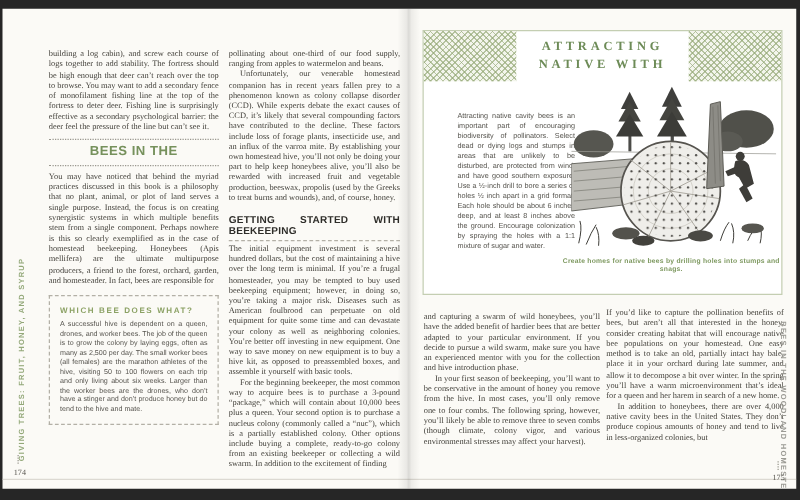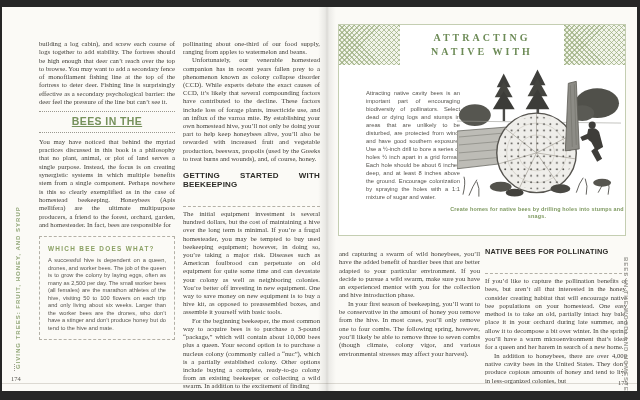--- a/index.html
+++ b/index.html
@@ -9,36 +9,36 @@
   .spread { position:absolute; left:2px; right:3px; top:7px; bottom:9px; background:#fbfaf6; overflow:hidden; }
   .page-edge-line { position:absolute; left:0; right:0; top:376px; height:1px; background:#dcd9d2; }
   .spine { position:absolute; left:316px; top:0; width:18px; height:100%;
            background:linear-gradient(90deg, rgba(0,0,0,0) 0%, rgba(0,0,0,0.07) 40%, rgba(0,0,0,0.13) 50%, rgba(0,0,0,0.06) 62%, rgba(0,0,0,0) 100%); }
 
   .body-col { position:absolute; text-align:justify; font:6.7px/8.3px "Liberation Serif", serif; color:#403e38; }
   .body-col p { margin:0; }
   p.indent { text-indent:9px; }
 
   .sec-head-block { border-top:1px dotted #9a988f; border-bottom:1px dotted #9a988f; text-align:center; padding:4px 0 4px; margin:5px 0 5px; }
-  .sec-head-line { display:block; font:700 10.5px/11.5px "Liberation Sans", sans-serif; letter-spacing:0.4px; color:#76915c;text-decoration:underline; }
+  .sec-head-line { display:block; font:700 10.5px/11.5px "Liberation Sans", sans-serif; letter-spacing:0.4px; color:#76915c; }
 
   .sidebar { border:1px dashed #b3b0a6; padding:8px 8px 7px; margin-top:7px; background:#fbfaf6; }
   .sidebar-title { font:700 6.4px/8px "Liberation Sans", sans-serif; letter-spacing:1.3px; color:#8ba164; margin-bottom:4px; }
   .sidebar-body { font:5.7px/7.5px "Liberation Sans", sans-serif; color:#57554f; text-align:justify; }
 
   .sub-head { font:700 8px/9px "Liberation Sans", sans-serif; letter-spacing:0.2px; color:#2e2d29;
-              border-bottom:1px dashed #b3b0a6; padding-bottom:17px; margin:8px 0 3px; }
+              border-bottom:1px dashed #b3b0a6; padding-bottom:3px; margin:8px 0 3px; }
 
   .feature-box { position:absolute; left:336px; top:17px; width:288px; height:212px; background:#fff; border:1px solid #c4ceb2; }
   .band { display:flex; height:40px; }
   .band .pattern { flex:1; background-color:#f3f5ec;
      background-image:
        repeating-linear-gradient(45deg, rgba(148,168,118,0.65) 0 1px, transparent 1px 3.5px),
        repeating-linear-gradient(135deg, rgba(148,168,118,0.65) 0 1px, transparent 1px 3.5px); }
-  .band .title-wrap { width:164px; text-align:center; padding-top:6px; }
+  .band .title-wrap { width:138px; text-align:center; padding-top:6px; }
   .box-title-line { display:block; font:600 10px/14px "Liberation Serif", serif; letter-spacing:3px; color:#6d8b57; }
 
   .box-body { position:absolute; left:27px; top:64px; width:94px; font:5.8px/8px "Liberation Sans", sans-serif; color:#57554f; text-align:justify; }
   .box-illo { position:absolute; left:118px; top:44px; width:164px; height:132px; }
   .box-caption { position:absolute; left:110px; top:181px; width:176px; text-align:center;
                  font:700 5.4px/7px "Liberation Sans", sans-serif; color:#7d985f; letter-spacing:0.2px; }
 
   .margin-rot { position:absolute; white-space:nowrap; font:700 6px "Liberation Sans", sans-serif; letter-spacing:1px; }
   .margin-left-title { left:13px; top:362px; transform:rotate(-90deg); transform-origin:left top; color:#93a879; }
   .margin-right-title { left:627px; top:250px; transform:rotate(90deg); transform-origin:left top; color:#9b9a94; }
@@ -149,21 +149,20 @@
 
     <div class="box-caption">Create homes for native bees by drilling holes into stumps and snags.</div>
   </div>
 
   <div class="body-col" style="left:337px; top:243px; width:141px;">
     <p>and capturing a swarm of wild honeybees, you’ll have the added benefit of hardier bees that are better adapted to your particular environment. If you decide to pursue a wild swarm, make sure you have an experienced mentor with you for the collection and hive introduction phase.</p>
     <p class="indent">In your first season of beekeeping, you’ll want to be conservative in the amount of honey you remove from the hive. In most cases, you’ll only remove one to four combs. The following spring, however, you’ll likely be able to remove three to seven combs (though climate, colony vigor, and various environmental stresses may affect your harvest).</p>
   </div>
 
   <div class="body-col" style="left:483px; top:240px; width:142px;">
-    <div class="sub-head" style="margin-top:0; font-size:7.4px;">NATIVE BEES FOR POLLINATING</div>
     <p>If you’d like to capture the pollination benefits of bees, but aren’t all that interested in the honey, consider creating habitat that will encourage native bee populations on your homestead. One easy method is to take an old, partially intact hay bale, place it in your orchard during late summer, and allow it to decompose a bit over winter. In the spring you’ll have a warm microenvironment that’s ideal for a queen and her harem in search of a new home.</p>
     <p class="indent">In addition to honeybees, there are over 4,000 native cavity bees in the United States. They don’t produce copious amounts of honey and tend to live in less-organized colonies, but</p>
   </div>
 
   <div class="margin-rot margin-right-title">BEES IN THE WOODLAND HOMESTEAD</div>
   <div class="margin-dots" style="left:620px; top:362px;"></div>
   <div class="pagenum pagenum-right">175</div>
 </div>
 
 </body></html>

